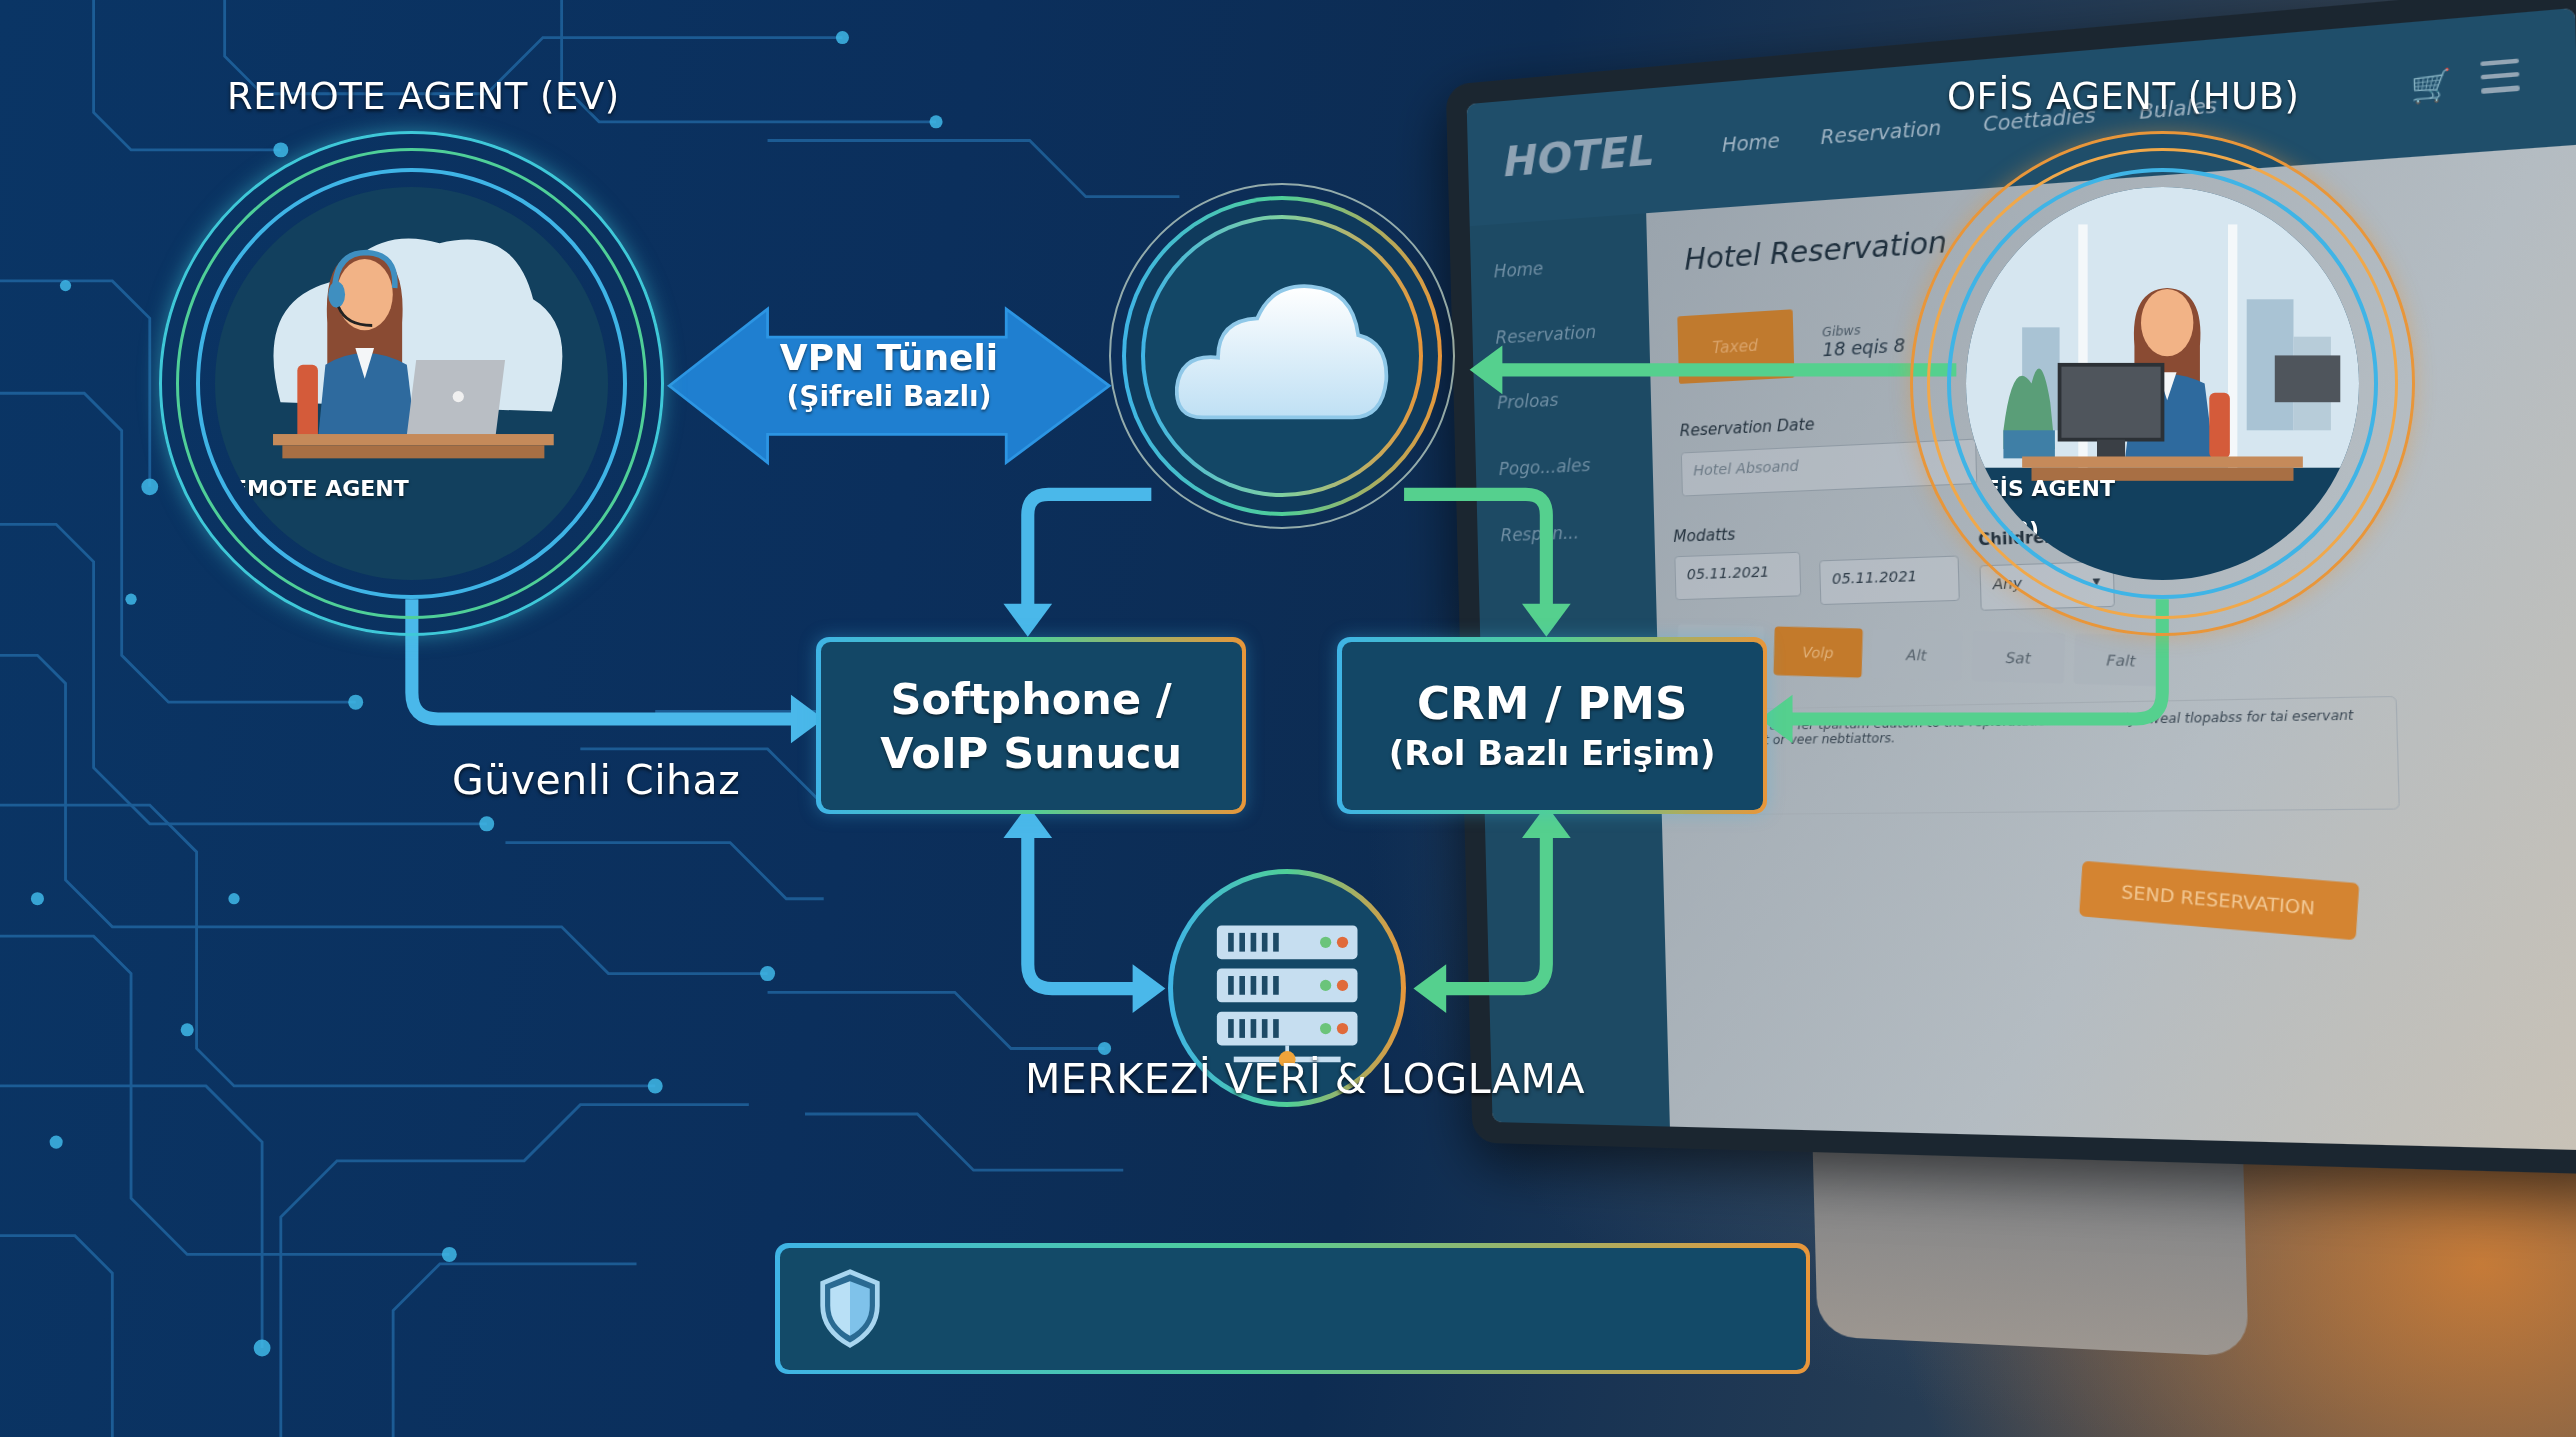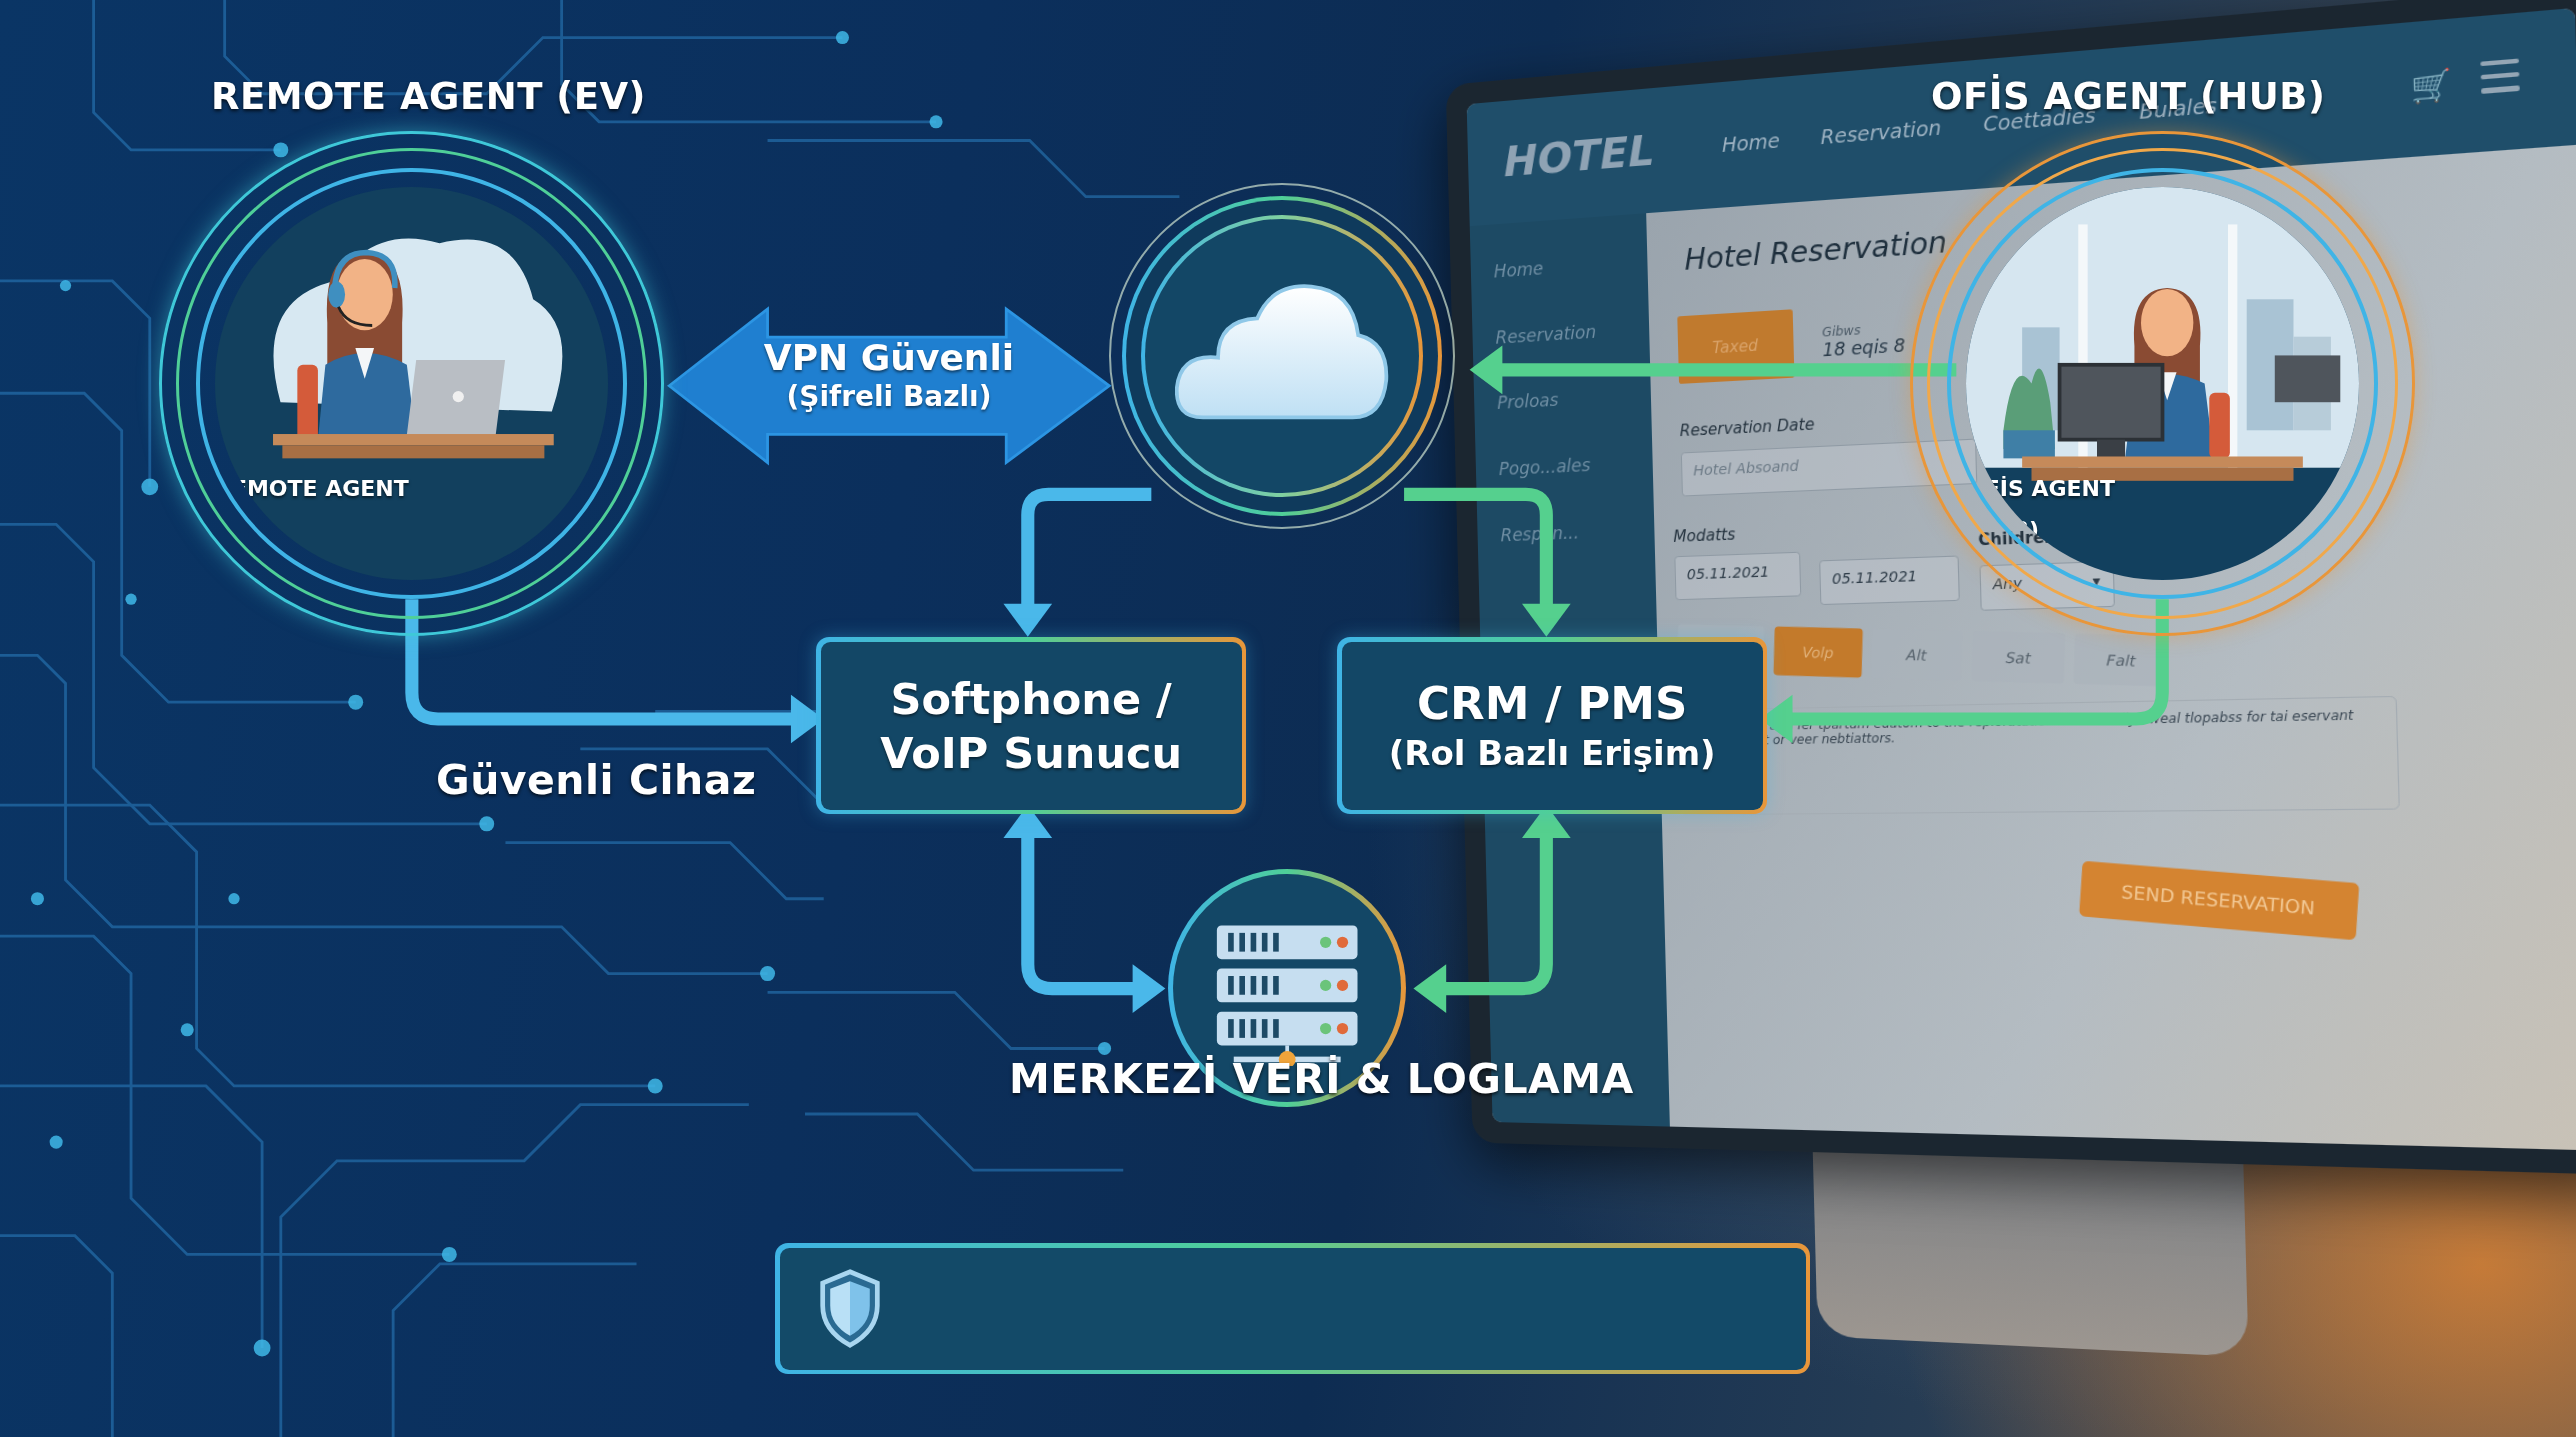--- a/index.html
+++ b/index.html
@@ -58,23 +58,24 @@
   .lbl { position: absolute; font-size: 15px; color: #25333f; font-style: italic; }
   .field { position: absolute; border: 1.9px solid #8f9aa4; border-radius: 3.7px; background: rgba(200,206,212,0.4); font-size: 14px; color: #6d7b87; font-style: italic; padding: 9.4px 11.2px; box-sizing: border-box; }
   .chip { position: absolute; top: 0; width: 84px; height: 47px; border-radius: 3.7px; background: rgba(170,178,186,0.6); font-style: italic; font-size: 14px; color: #56626c; display:flex; align-items:center; justify-content:center; gap: 9.4px; }
   .chip.active { background: #c37a2b; color: #e0b078; }
   .notes { position: absolute; left: 19px; top: 487px; width: 655px; height: 103px; border: 1.9px solid #a4acb3; border-radius: 5.6px; font-size: 12px; color: #3b4854; padding: 9.4px 13px; box-sizing: border-box; font-style: italic; }
   .send-btn { position: absolute; left: 393px; top: 646px; width: 243px; height: 52px; background: #d48431; border-radius: 5.6px; color: #f2c894; font-size: 17px; display:flex; align-items:center; justify-content:center; transform: rotate(5deg); }
   .stand { position: absolute; left: 337px; top: 1076px; width: 393px; height: 187px; background: linear-gradient(180deg,#7f8286,#9c9690); border-radius: 0 0 37px 37px; }
 
   
   .headline {
-    position: absolute; color: #ffffff; font-weight: bold; font-size: 37px; letter-spacing: 0.5px;
+    position: absolute; color: #ffffff; font-weight: normal; font-size: 37px; letter-spacing: 0.5px;
     text-shadow: 0 1.9px 3.7px rgba(0,0,0,0.7);
     white-space: nowrap;
+    margin-left: 16px;
   }
 
   
   .agent-wrap { position: absolute; width: 505px; height: 505px; }
   .ring { position: absolute; border-radius: 50%; }
   .agent-inner {
     position: absolute; left: 56px; top: 56px; width: 393px; height: 393px; border-radius: 50%;
     background: #12405e; overflow: hidden;
   }
   .agent-label {
@@ -331,21 +332,21 @@
           <linearGradient id="cg" x1="0" y1="0" x2="0" y2="1">
             <stop offset="0" stop-color="#ffffff"></stop>
             <stop offset="1" stop-color="#bfe0f4"></stop>
           </linearGradient>
         </defs>
       <path d="M30 150 Q0 150 2 118 Q6 82 46 86 Q46 46 88 44 Q104 6 146 10 Q190 14 196 62 Q228 70 226 110 Q222 150 190 150 Z" fill="url(#cg)" stroke="#8fc8e8" stroke-width="4"></path>
     </svg>
   </div>
 
   <div class="vpn-text">
-    <div style="font-size:36px">VPN Güvenli</div>
+    <div style="font-size:36px">VPN Tüneli</div>
     <div style="font-size:28px;margin-top:1.9px">(Şifreli Bazlı)</div>
   </div>
 
   <div class="headline" style="left:436px;top:756px;font-size:41px">Güvenli Cihaz</div>
 
   <div class="node-box" style="left:1337px;top:637px;width:421px;height:168px">
     <div class="node-box-inner">
       <div style="font-size:45px;line-height:56px">CRM / PMS</div>
       <div style="font-size:34px;line-height:43px">(Rol Bazlı Erişim)</div>
     </div>

